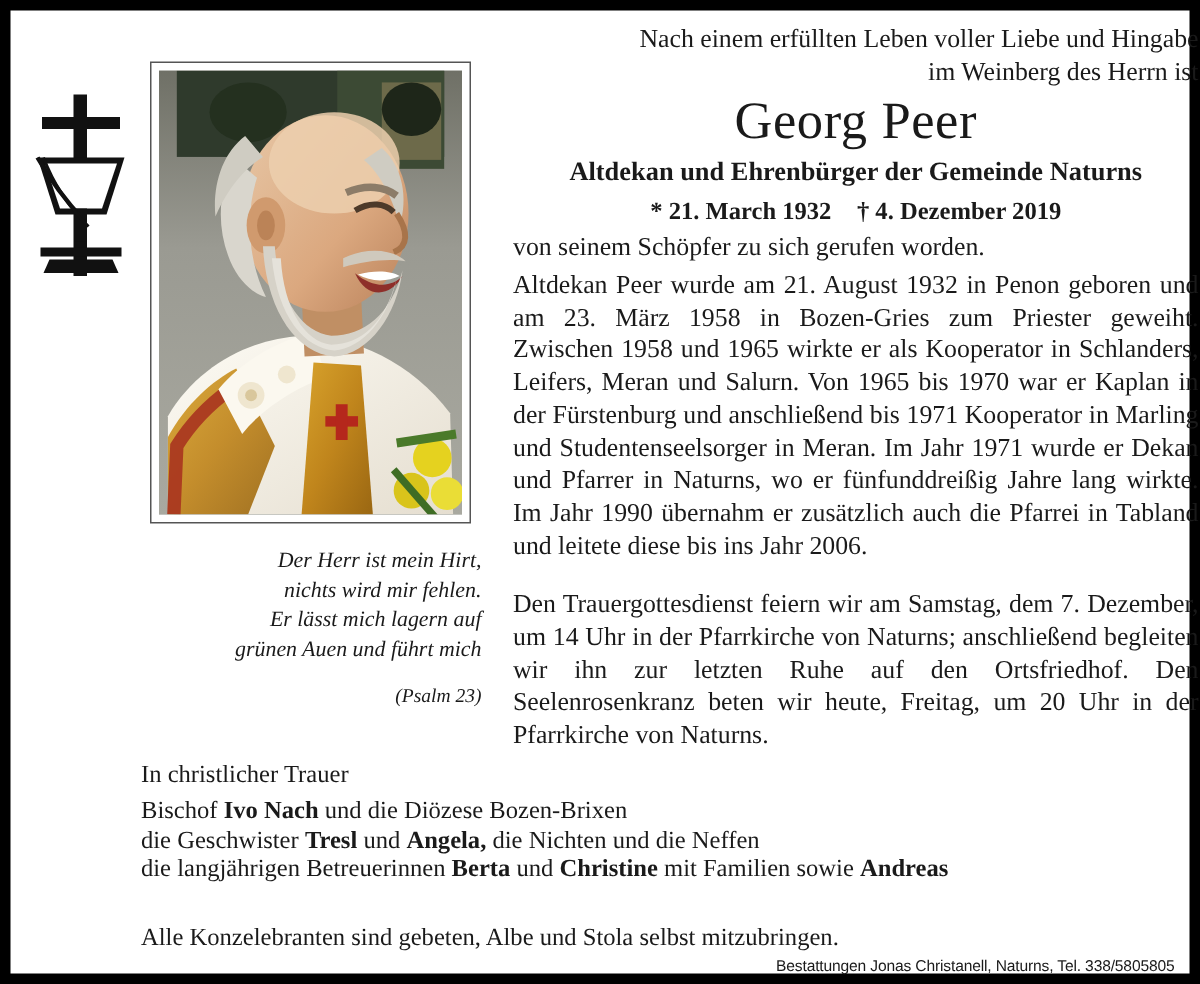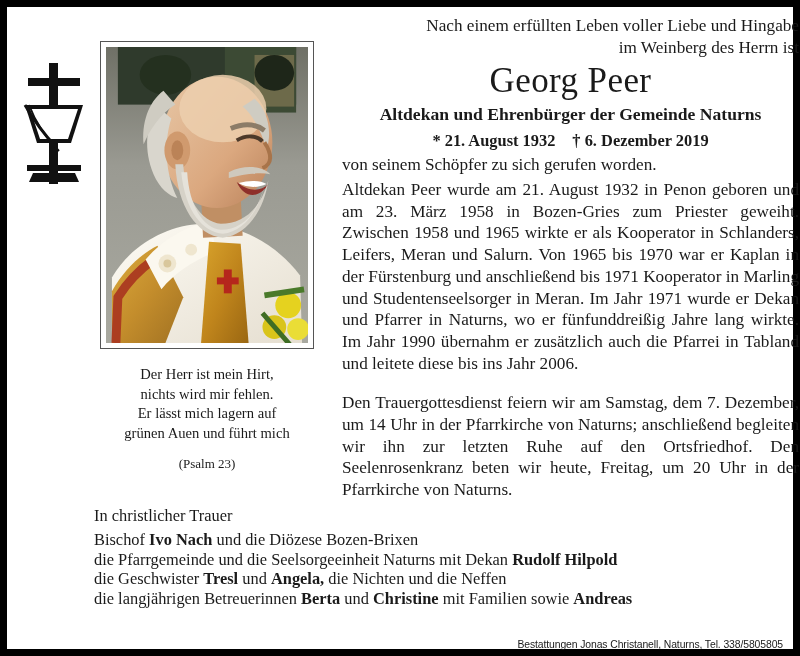--- a/index.html
+++ b/index.html
@@ -68,21 +68,22 @@
     overflow: hidden;
     background: #8d8f86;
   }
   .photo svg { display:block; width:100%; height:100%; }
 
   .psalm {
     position: absolute;
     left: 78px;
     top: 352px;
     width: 228px;
-    text-align: center;
+    text-align: right;
+    font-style: italic;
     font-size: 14.6px;
     line-height: 19.5px;
     color: #1a1a1a;
   }
   .psalm .ref {
     display: block;
     margin-top: 11px;
     font-size: 13px;
   }
 
@@ -305,37 +306,37 @@
       <div class="intro">
         <span>Nach einem erfüllten Leben voller Liebe und Hingabe</span><br>
         <span>im Weinberg des Herrn ist</span>
       </div>
 
       <div class="deceased-name">Georg Peer</div>
 
       <div class="subtitle">Altdekan und Ehrenbürger der Gemeinde Naturns</div>
 
       <div class="dates">
-        <span>* 21. August 1932</span><span class="gap"></span><span>† 6. Dezember 2019</span>
+        <span>* 21. March 1932</span><span class="gap"></span><span>† 4. Dezember 2019</span>
       </div>
 
       <div class="called">von seinem Schöpfer zu sich gerufen worden.</div>
 
       <div class="bio">Altdekan Peer wurde am 21. August 1932 in Penon geboren und am 23. März 1958 in Bozen-Gries zum Priester geweiht. Zwischen 1958 und 1965 wirkte er als Kooperator in Schlanders, Leifers, Meran und Salurn. Von 1965 bis 1970 war er Kaplan in der Fürstenburg und anschließend bis 1971 Kooperator in Marling und Studentenseelsorger in Meran. Im Jahr 1971 wurde er Dekan und Pfarrer in Naturns, wo er fünfunddreißig Jahre lang wirkte. Im Jahr 1990 übernahm er zusätzlich auch die Pfarrei in Tabland und leitete diese bis ins Jahr 2006.</div>
 
       <div class="bio bio-2">Den Trauergottesdienst feiern wir am Samstag, dem 7. Dezember, um 14 Uhr in der Pfarrkirche von Naturns; anschließend begleiten wir ihn zur letzten Ruhe auf den Ortsfriedhof. Den Seelenrosenkranz beten wir heute, Freitag, um 20 Uhr in der Pfarrkirche von Naturns.</div>
     </div>
 
     <div class="bottom">
       <div class="mourn-head">In christlicher Trauer</div>
       <div class="mourn-list" id="mourners-list">
           <div><span>Bischof </span><b>Ivo Nach</b><span> und die Diözese Bozen-Brixen</span></div>
-          <div><span>die Pfarrgemeinde und die Seelsorgeeinheit Naturns mit Dekan </span><b>Rudolf Hilpold</b></div>
           <div><span>die Geschwister </span><b>Tresl</b><span> und </span><b>Angela,</b><span> die Nichten und die Neffen</span></div>
           <div><span>die langjährigen Betreuerinnen </span><b>Berta</b><span> und </span><b>Christine</b><span> mit Familien sowie </span><b>Andreas</b></div>
         </div>
     </div>
 
+    <div class="concel">Alle Konzelebranten sind gebeten, Albe und Stola selbst mitzubringen.</div>
 
     <div class="undertaker">Bestattungen Jonas Christanell, Naturns, Tel. 338/5805805</div>
 
   </div>
 </div>
 
 </body></html>

